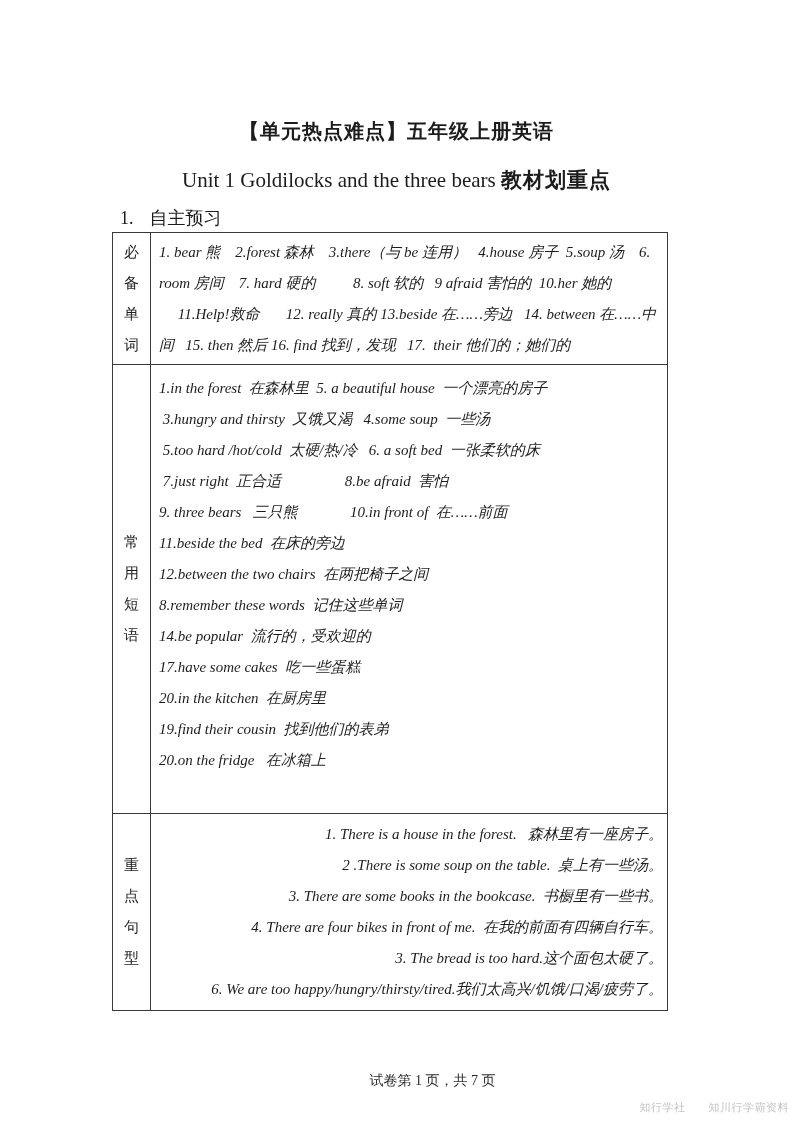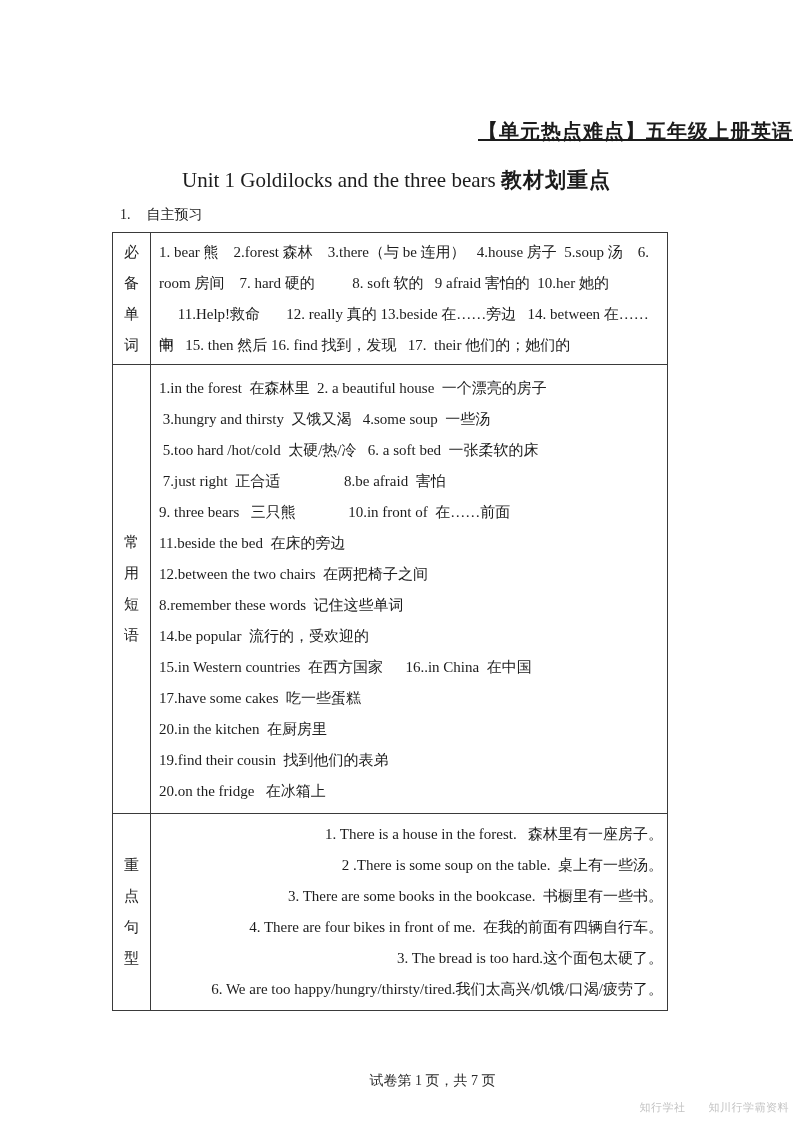--- a/index.html
+++ b/index.html
@@ -6,34 +6,33 @@
   body {
     width:793px; height:1122px;
     background:#ffffff;
     position:relative;
     font-family:"Liberation Serif","DejaVu Serif",serif;
     color:#1c1c1c;
     overflow:hidden;
   }
   .doc-title {
     position:absolute; top:118px; left:0; width:793px;
-    text-align:right;
+    text-align:center;
     font-size:20px; font-weight:bold;
     letter-spacing:1px;
-    text-decoration:underline;
   }
   .doc-subtitle {
     position:absolute; top:166px; left:0; width:793px;
     text-align:center;
     font-size:21px;
   }
   .doc-subtitle .zh { font-weight:bold; letter-spacing:1px; }
   .section-heading {
     position:absolute; top:206px; left:120px;
-    font-size:14px;
+    font-size:18px;
   }
   .section-heading .num { display:inline-block; margin-right:16px; }
   .study-table {
     position:absolute; top:232px; left:112px; width:556px;
     border:1px solid #3a3a3a;
     box-sizing:border-box;
   }
   .trow {
     display:flex;
     box-sizing:border-box;
@@ -50,20 +49,21 @@
     justify-content:center; align-items:center;
     font-size:15px; line-height:31px;
     box-sizing:border-box;
   }
   .content-cell {
     flex:1;
     padding:4px 4px 0 8px;
     font-size:15px; line-height:31px;
     box-sizing:border-box;
     overflow:hidden;
+    font-style:italic;
   }
   .row-phrases .content-cell { padding-top:8px; }
   .row-sentences .content-cell { padding-top:5px;text-align:right; }
   .cline { white-space:pre-wrap; height:31px; }
   .page-footer {
     position:absolute; top:1072px; left:0; width:793px;
     text-align:center;
     font-size:14px;
     color:#2a2a2a;
     padding-left:36px;
@@ -108,30 +108,29 @@
     </div>
 
     <div class="trow row-phrases">
       <div class="label-cell">
         <span>常</span>
         <span>用</span>
         <span>短</span>
         <span>语</span>
       </div>
       <div class="content-cell">
-        <div class="cline">1.in the forest  在森林里  2. a beautiful house  一个漂亮的房子</div>
+        <div class="cline">1.in the forest  在森林里  5. a beautiful house  一个漂亮的房子</div>
         <div class="cline"> 3.hungry and thirsty  又饿又渴   4.some soup  一些汤</div>
         <div class="cline"> 5.too hard /hot/cold  太硬/热/冷   6. a soft bed  一张柔软的床</div>
         <div class="cline"> 7.just right  正合适                 8.be afraid  害怕</div>
         <div class="cline">9. three bears   三只熊              10.in front of  在……前面</div>
         <div class="cline">11.beside the bed  在床的旁边</div>
         <div class="cline">12.between the two chairs  在两把椅子之间</div>
         <div class="cline">8.remember these words  记住这些单词</div>
         <div class="cline">14.be popular  流行的，受欢迎的</div>
-        <div class="cline">15.in Western countries  在西方国家      16..in China  在中国</div>
         <div class="cline">17.have some cakes  吃一些蛋糕</div>
         <div class="cline">20.in the kitchen  在厨房里</div>
         <div class="cline">19.find their cousin  找到他们的表弟</div>
         <div class="cline">20.on the fridge   在冰箱上</div>
       </div>
     </div>
 
     <div class="trow row-sentences">
       <div class="label-cell">
         <span>重</span>

